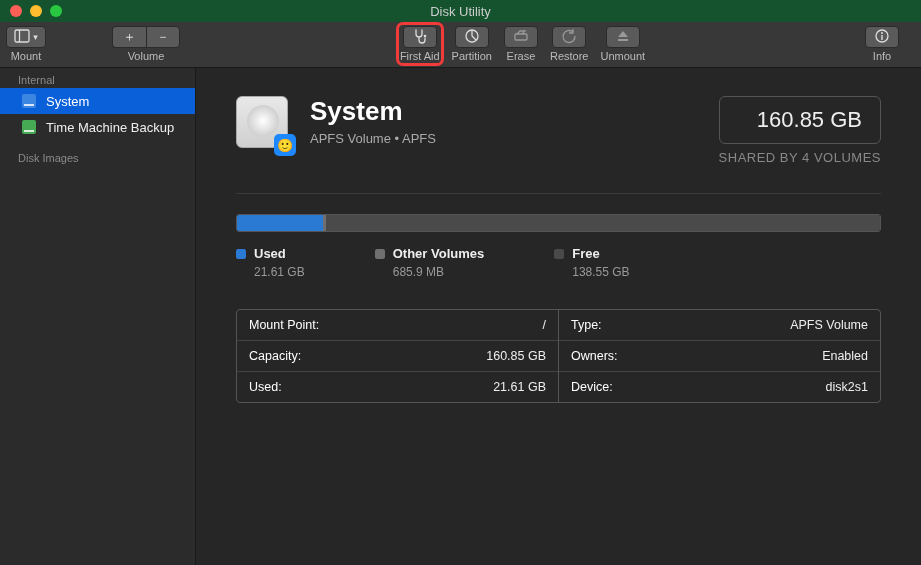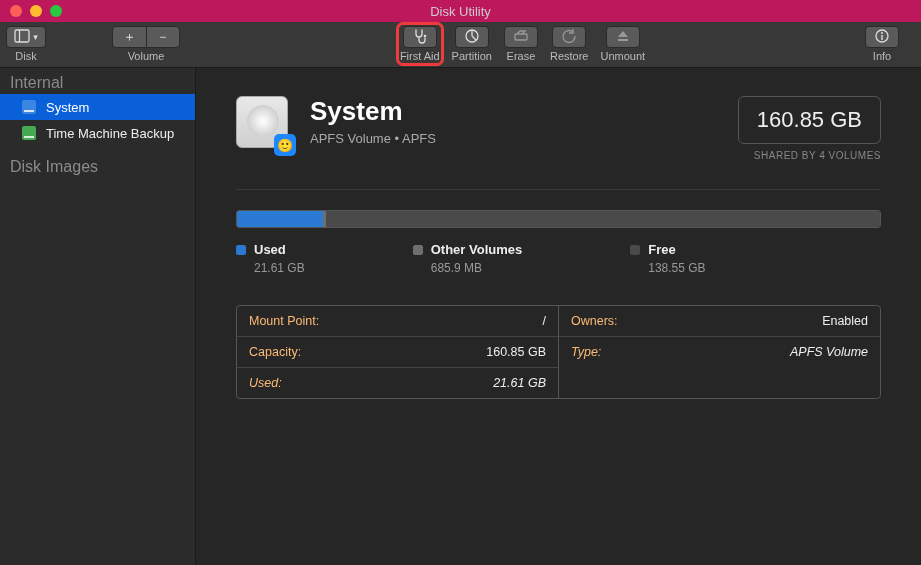--- a/index.html
+++ b/index.html
@@ -1,19 +1,19 @@
 <!DOCTYPE html>
 <html><head>
 <meta charset="utf-8">
 <style>
 * { margin: 0; padding: 0; box-sizing: border-box; font-family: -apple-system, "Helvetica Neue", Arial, sans-serif; }
 body { width: 921px; height: 565px; background: #262626; color: #ddd; font-size: 13px; overflow: hidden; }
 
 
-.titlebar { height: 22px; display: flex; align-items: center; position: relative; background: #be185d; }
+.titlebar { height: 22px; display: flex; align-items: center; position: relative; background: #14532d; }
 .traffic { display: flex; gap: 8px; padding-left: 10px; }
 .tl { width: 12px; height: 12px; border-radius: 50%; }
 .tl.red { background: #ff5f57; } .tl.yellow { background: #febc2e; } .tl.green { background: #28c840; }
 .titlebar .title { position: absolute; left: 0; right: 0; text-align: center; font-size: 13px; color: #ccc; }
 
 
 .toolbar { height: 46px; background: #383838; border-bottom: 1px solid #1a1a1a; display: flex; align-items: flex-start; padding-top: 4px; }
 .tgroup { display: flex; flex-direction: column; align-items: center; margin: 0 6px; }
 .tbtnrow { display: flex; gap: 0; }
 .tbtn { height: 22px; min-width: 34px; background: #5a5a5a; border: 1px solid #2a2a2a; border-radius: 4px; display: flex; align-items: center; justify-content: center; color: #ddd; }
@@ -24,55 +24,55 @@
 .tgroup.highlight { outline: 3px solid #f13b3b; outline-offset: 1px; border-radius: 3px; }
 .flexspace { flex: 1; }
 .tbtn svg { width: 16px; height: 16px; }
 
 
 .main { display: flex; height: calc(565px - 68px); }
 .sidebar { width: 196px; background: #2b2b2b; border-right: 1px solid #1a1a1a; }
 .content { flex: 1; padding: 28px 40px; overflow: auto; }
 
 
-.shdr { font-size: 16px; color: #8a8a8a; padding: 6px 10px 2px; }
+.shdr { font-size: 11px; color: #8a8a8a; padding: 6px 18px 2px; }
 .srow { display: flex; align-items: center; height: 26px; padding: 0 10px 0 20px; gap: 8px; font-size: 13px; color: #eee; }
 .srow.selected { background: #0a60d8; color: #fff; }
 .srow .ico { width: 18px; height: 18px; display: flex; align-items: center; justify-content: center; }
 .srow .eject { margin-left: auto; color: #aaa; }
 
 
 .vh { display: flex; align-items: flex-start; margin-bottom: 28px; }
 .diskico { width: 56px; height: 56px; position: relative; margin-right: 18px; }
 .diskico .drive { width: 52px; height: 52px; background: linear-gradient(#e8e8e8,#cfcfcf); border-radius: 6px; border: 1px solid #aaa; position: relative; }
 .diskico .drive::after { content:""; position:absolute; left:10px; top:8px; width:32px; height:32px; border-radius:50%; background: radial-gradient(#fff,#bbb); }
 .diskico .badge { position:absolute; right:-4px; bottom:-4px; width:22px; height:22px; border-radius:5px; background:#1e88ff; display:flex; align-items:center; justify-content:center; font-size:13px; }
 .vtitle { font-size: 26px; font-weight: 600; color: #fff; }
 .vsub   { font-size: 13px; color: #aaa; margin-top: 4px; }
 .capbox { margin-left: auto; text-align: right; }
 .capv { border: 1px solid #555; border-radius: 6px; padding: 10px 18px; font-size: 22px; color: #eee; }
-.capnote { font-size: 10px; letter-spacing: 0.5px; color: #888; margin-top: 6px; }
+.capnote { font-size: 13px; letter-spacing: 0.5px; color: #888; margin-top: 6px; }
 
 
 .ubar { width: 100%; height: 18px; border: 1px solid #555; border-radius: 3px; display: flex; overflow: hidden; margin-bottom: 14px; }
 .ubar .seg { height: 100%; }
-.legend { display: flex; gap: 108px; margin-bottom: 30px; }
+.legend { display: flex; gap: 70px; margin-bottom: 30px; }
 .litem { display: flex; flex-direction: column; }
 .lrow  { display: flex; align-items: center; gap: 8px; }
 .lsw   { width: 10px; height: 10px; border-radius: 2px; }
 .llbl  { font-size: 13px; font-weight: 600; color: #eee; }
 .lval  { font-size: 12px; color: #999; margin-left: 18px; margin-top: 4px; }
 
 
 .dtbl { display: flex; border: 1px solid #555; border-radius: 4px; }
 .dcol { flex: 1; }
 .dcol:first-child { border-right: 1px solid #555; }
 .drow { display: flex; justify-content: space-between; padding: 8px 12px; border-bottom: 1px solid #444; font-size: 12.5px; }
-.drow:last-child { border-bottom: none; font-style: italic; }
-.dk { color: #fdba74; } .dv { color: #eee; }
+.drow:last-child { border-bottom: none; }
+.dk { color: #ffffff; } .dv { color: #eee; }
 
 .hr { border: none; border-top: 1px solid #3a3a3a; margin: 0 0 20px; }
 </style>
 </head>
 <body>
 
 <div class="titlebar">
   <div class="traffic">
     <div class="tl red"></div>
     <div class="tl yellow"></div>
@@ -87,21 +87,21 @@
       <div class="tbtn wide">
         <span>
           <svg viewBox="0 0 16 16">
               <rect x="1" y="2" width="14" height="12" rx="1.5" fill="none" stroke="#ddd" stroke-width="1.3"></rect>
               <line x1="5.5" y1="2" x2="5.5" y2="14" stroke="#ddd" stroke-width="1.3"></line>
             </svg>
         </span>
         <span style="margin-left:3px;font-size:9px">▾</span>
       </div>
     </div>
-    <div class="tlabel">Disk</div>
+    <div class="tlabel">Mount</div>
   </div>
 
   <div class="tgroup" style="margin-left:60px">
     <div class="tbtnrow">
       <div class="tbtn seg-l">
           <span>＋</span>
         </div>
       <div class="tbtn seg-r">
           <span>－</span>
         </div>
@@ -270,23 +270,27 @@
             <span class="dk">Capacity:</span>
             <span class="dv">160.85 GB</span>
           </div>
         <div class="drow">
             <span class="dk">Used:</span>
             <span class="dv">21.61 GB</span>
           </div>
       </div>
       <div class="dcol">
         <div class="drow">
+            <span class="dk">Type:</span>
+            <span class="dv">APFS Volume</span>
+          </div>
+        <div class="drow">
             <span class="dk">Owners:</span>
             <span class="dv">Enabled</span>
           </div>
         <div class="drow">
-            <span class="dk">Type:</span>
-            <span class="dv">APFS Volume</span>
+            <span class="dk">Device:</span>
+            <span class="dv">disk2s1</span>
           </div>
       </div>
     </div>
   </div>
 </div>
 
 </body></html>

